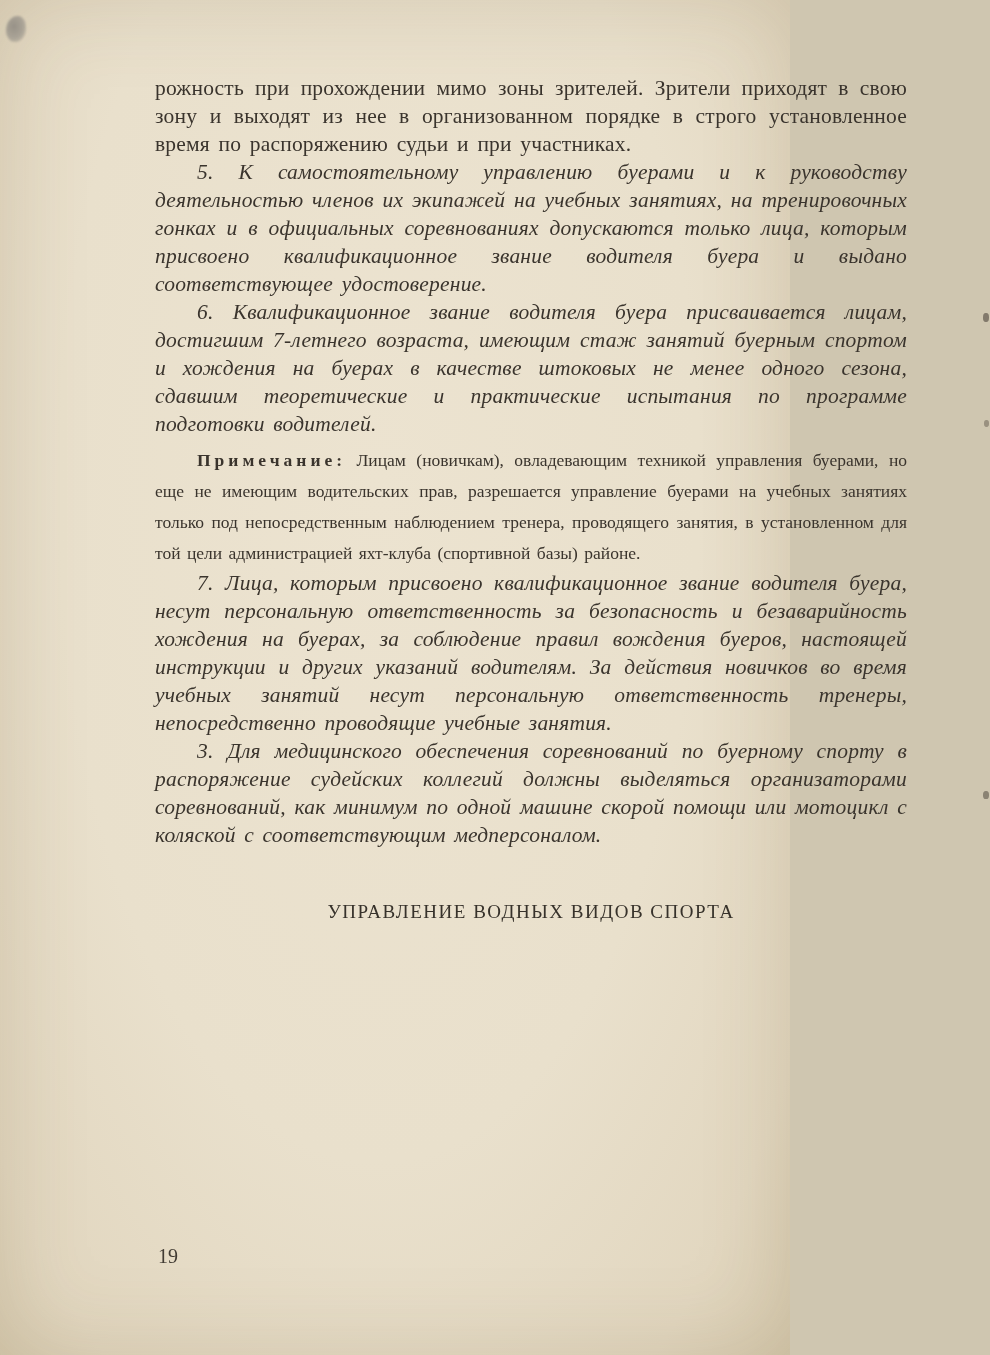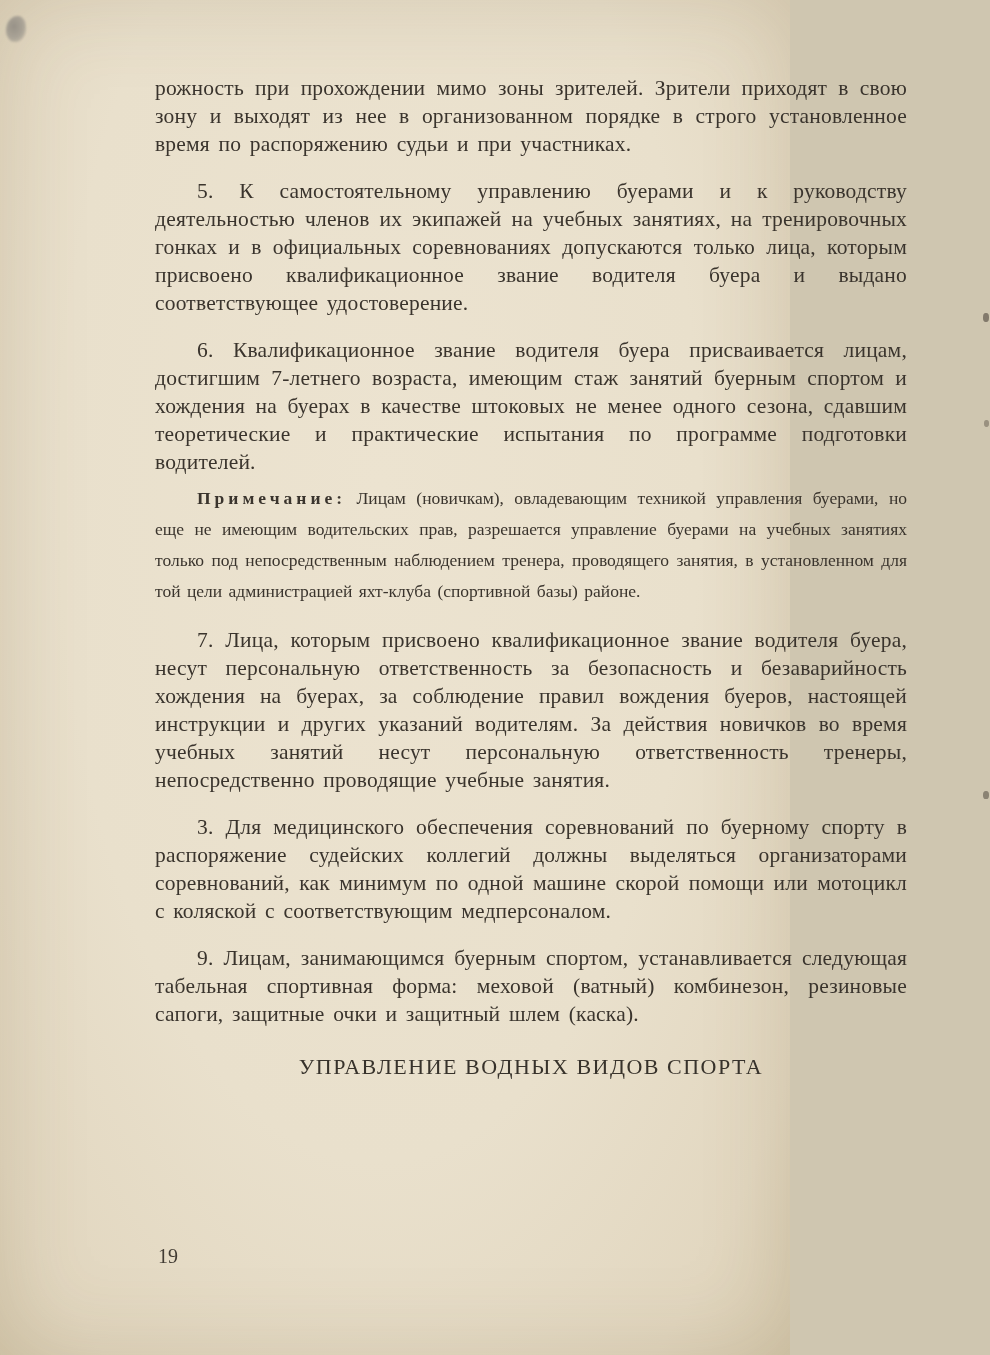--- a/index.html
+++ b/index.html
@@ -31,41 +31,41 @@
     margin: 0 0 0 0;
     padding: 0;
     font-size: 21.5px;
     line-height: 28px;
     text-align: justify;
     text-indent: 42px;
     word-spacing: 3px;
     letter-spacing: 0.2px;
   }
   .para + .para, .note + .para {
-    margin-top: 19px;
+    font-style: italic;
   }
   .para.continuation {
     text-indent: 0;
   }
   .note {
     margin: 7px 0 0 0;
     font-size: 17.5px;
     line-height: 31px;
     text-align: justify;
     text-indent: 42px;
     word-spacing: 2px;
   }
   .note-label {
     letter-spacing: 4px;
     font-weight: bold;
     color: #3a342d;
   }
   .heading {
-    margin: 26px 0 0 0;
-    font-size: 22px;
+    margin: 52px 0 0 0;
+    font-size: 19px;
     font-weight: normal;
     text-align: center;
     letter-spacing: 1.5px;
     color: #37322b;
   }
   .page-number {
     position: absolute;
     left: 158px;
     top: 1245px;
     font-size: 20px;
@@ -111,21 +111,20 @@
     <p class="para">5. К самостоятельному управлению буерами и к руководству деятельностью членов их экипажей на учебных занятиях, на тренировочных гонках и в официальных соревнованиях допускаются только лица, которым присвоено квалификационное звание водителя буера и выдано соответствующее удостоверение.</p>
 
     <p class="para">6. Квалификационное звание водителя буера присваивается лицам, достигшим 7-летнего возраста, имеющим стаж занятий буерным спортом и хождения на буерах в качестве штоковых не менее одного сезона, сдавшим теоретические и практические испытания по программе подготовки водителей.</p>
 
     <p class="note"><span class="note-label">Примечание:</span> <span class="note-text">Лицам (новичкам), овладевающим техникой управления буерами, но еще не имеющим водительских прав, разрешается управление буерами на учебных занятиях только под непосредственным наблюдением тренера, проводящего занятия, в установленном для той цели администрацией яхт-клуба (спортивной базы) районе.</span></p>
 
     <p class="para">7. Лица, которым присвоено квалификационное звание водителя буера, несут персональную ответственность за безопасность и безаварийность хождения на буерах, за соблюдение правил вождения буеров, настоящей инструкции и других указаний водителям. За действия новичков во время учебных занятий несут персональную ответственность тренеры, непосредственно проводящие учебные занятия.</p>
 
     <p class="para">3. Для медицинского обеспечения соревнований по буерному спорту в распоряжение судейских коллегий должны выделяться организаторами соревнований, как минимум по одной машине скорой помощи или мотоцикл с коляской с соответствующим медперсоналом.</p>
 
-    <p class="para">9. Лицам, занимающимся буерным спортом, устанавливается следующая табельная спортивная форма: меховой (ватный) комбинезон, резиновые сапоги, защитные очки и защитный шлем (каска).</p>
 
     <h1 class="heading">УПРАВЛЕНИЕ ВОДНЫХ ВИДОВ СПОРТА</h1>
 
   </main>
 
   <div class="page-number">19</div>
 
 </div>
 
 </body></html>

